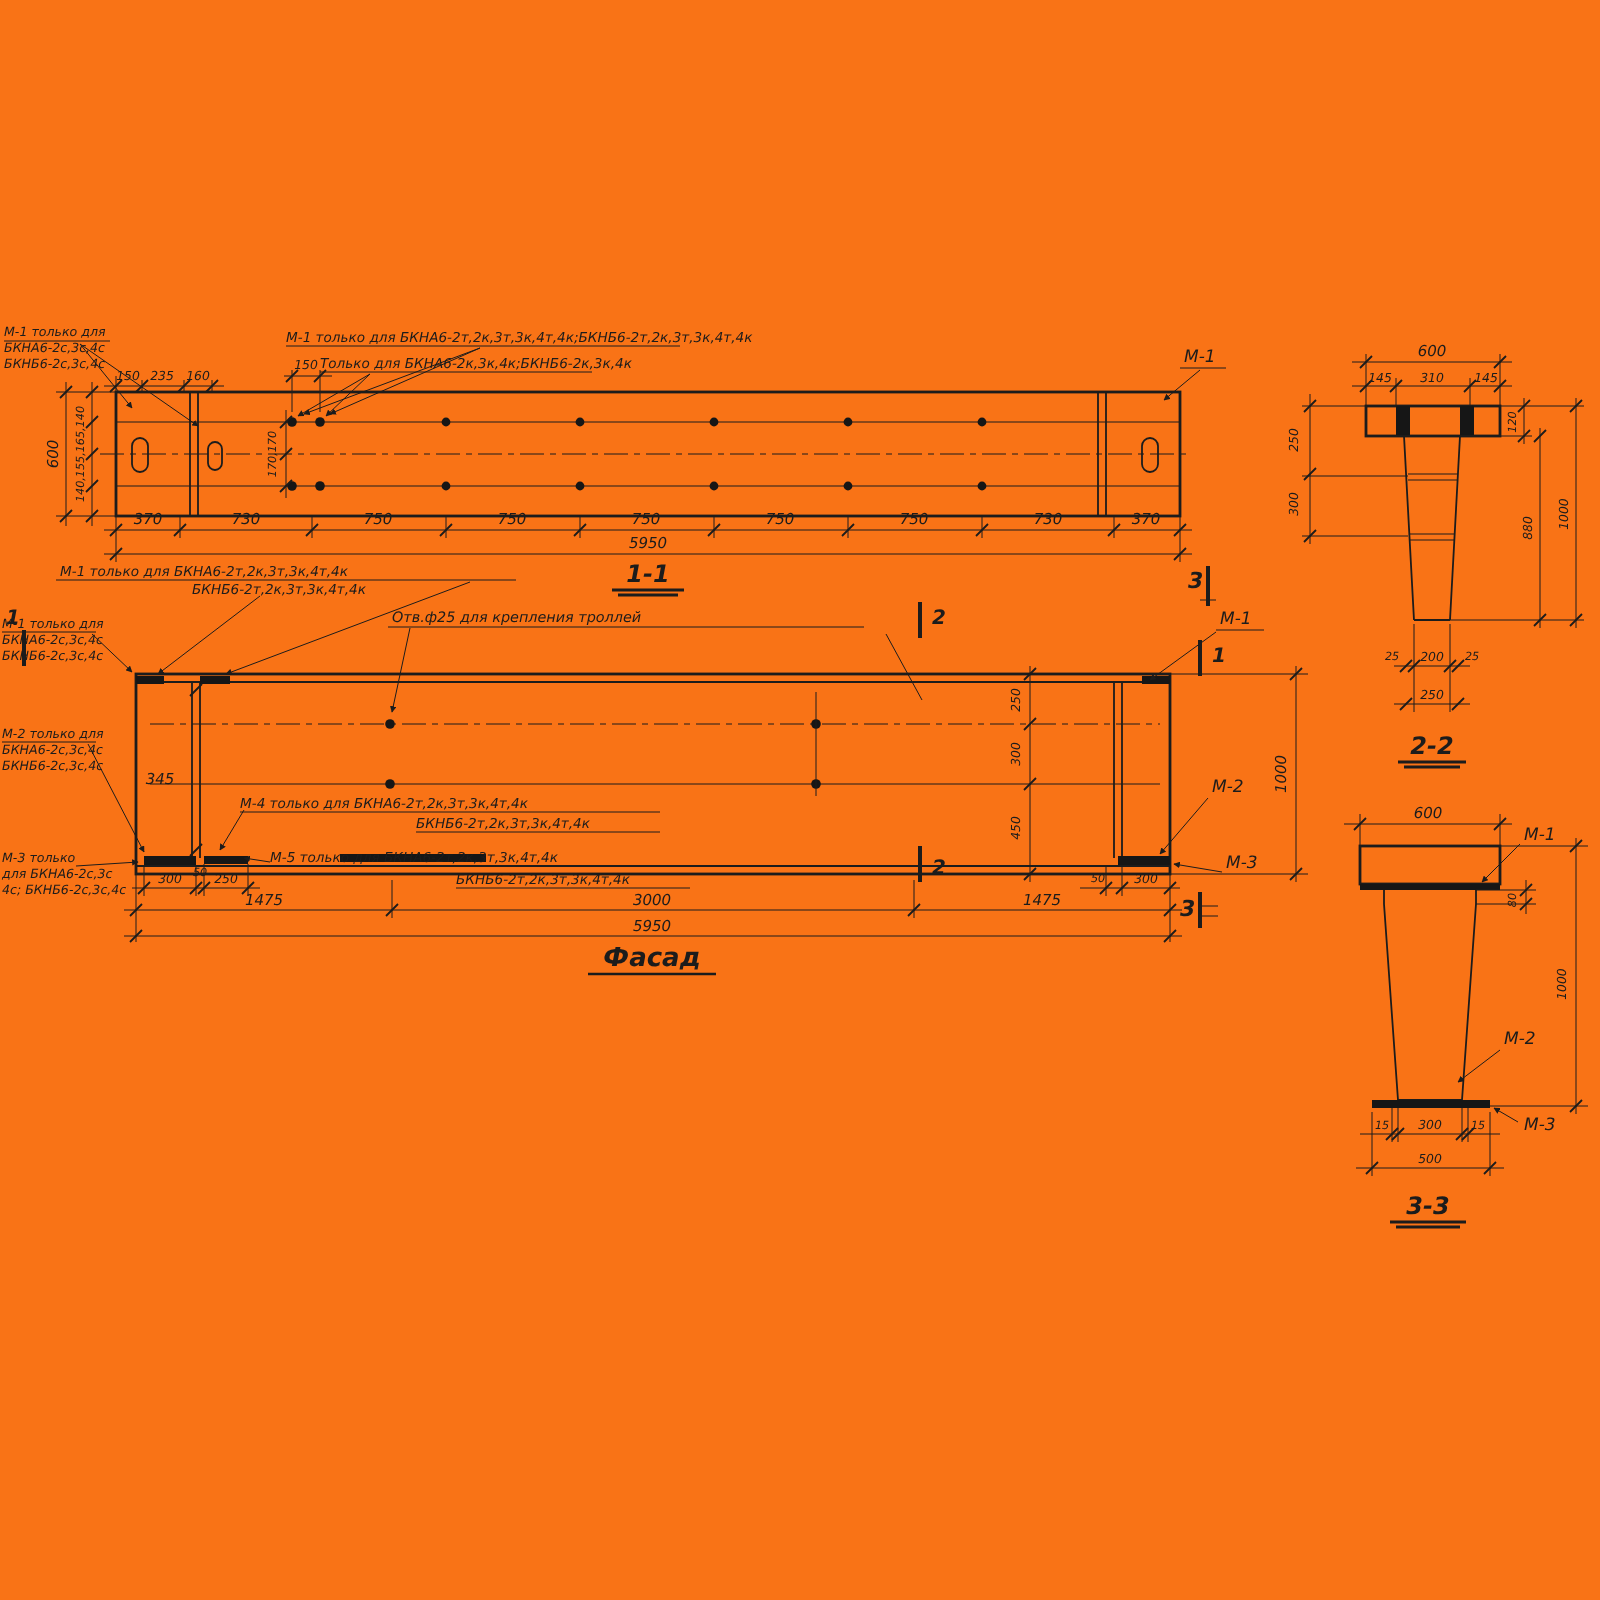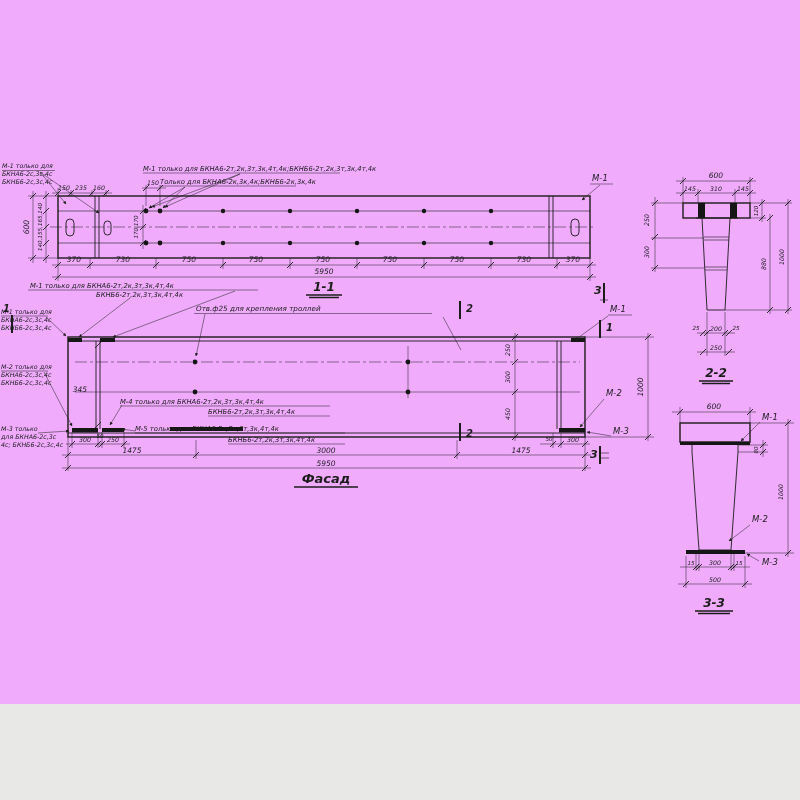--- a/index.html
+++ b/index.html
@@ -1,16 +1,16 @@
 <!DOCTYPE html>
 <html><head>
 <meta charset="utf-8">
 <style>
   html,body{margin:0;padding:0;background:#e8e8e6;}
-  .sheet{position:relative;width:800px;height:704px;background:#f0abfc;overflow:hidden;}
+  .sheet{position:relative;width:800px;height:800px;background:#f97316;overflow:hidden;}
   svg{position:absolute;left:0;top:0;}
   text{font-family:"DejaVu Sans",sans-serif;font-style:italic;fill:#1c1c1c;}
   .n{font-size:6.8px;}
   .n6{font-size:6.3px;}
   .d{font-size:7.5px;text-anchor:middle;}
   .d6{font-size:6.2px;text-anchor:middle;}
   .d55{font-size:5.6px;text-anchor:middle;}
   .m{font-size:8.5px;}
   .mk{font-size:10px;font-weight:bold;}
   .t{font-size:12px;font-weight:bold;text-anchor:middle;}

